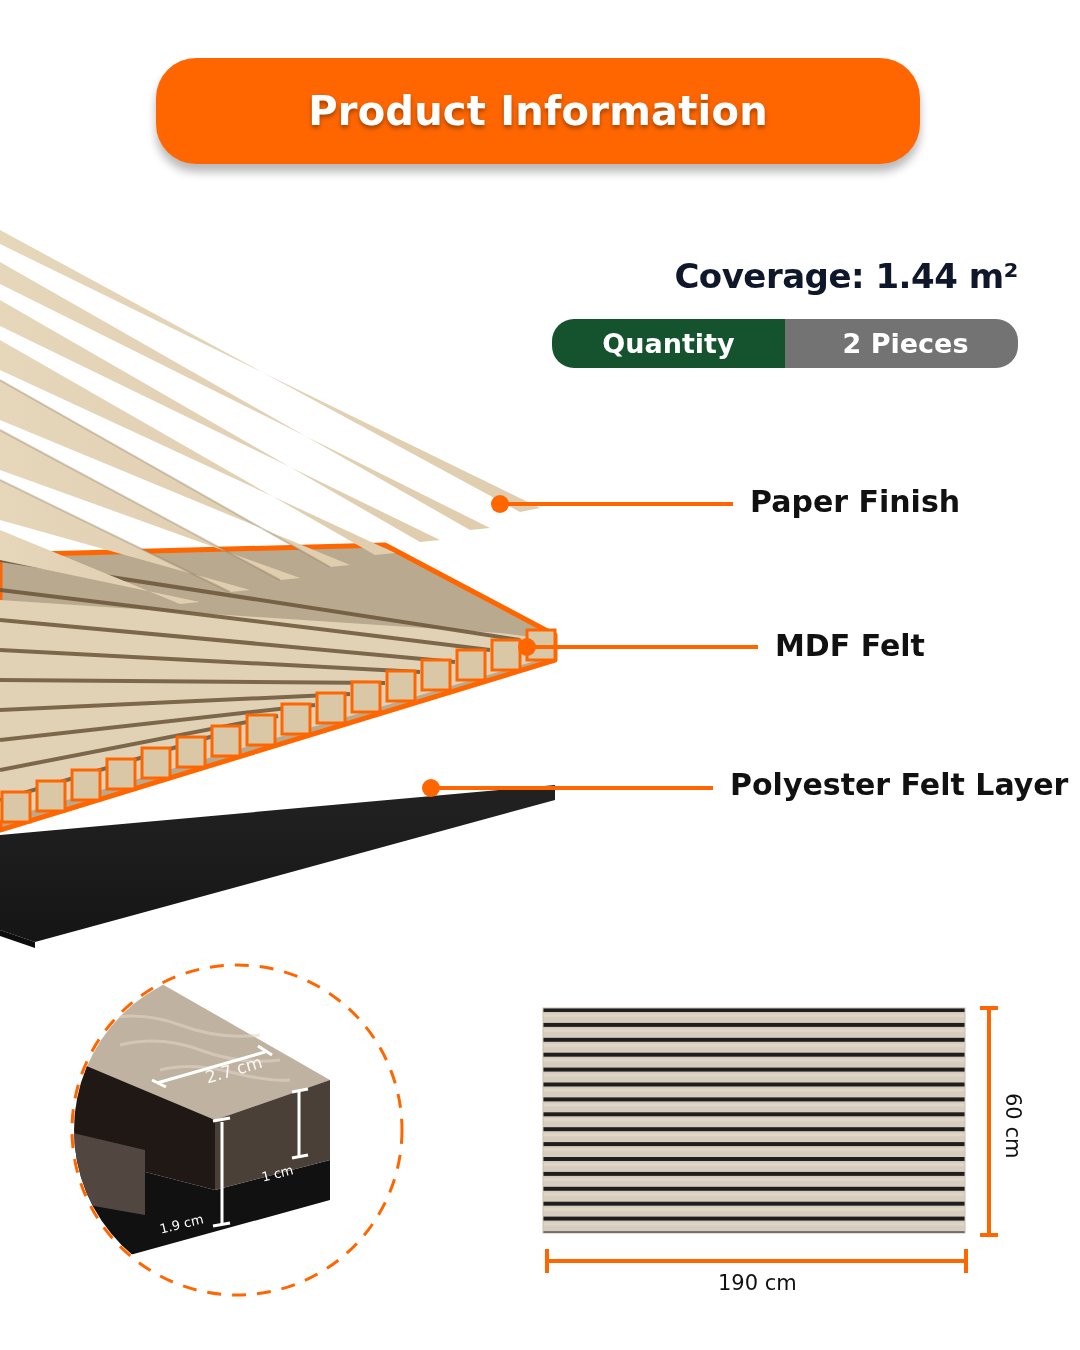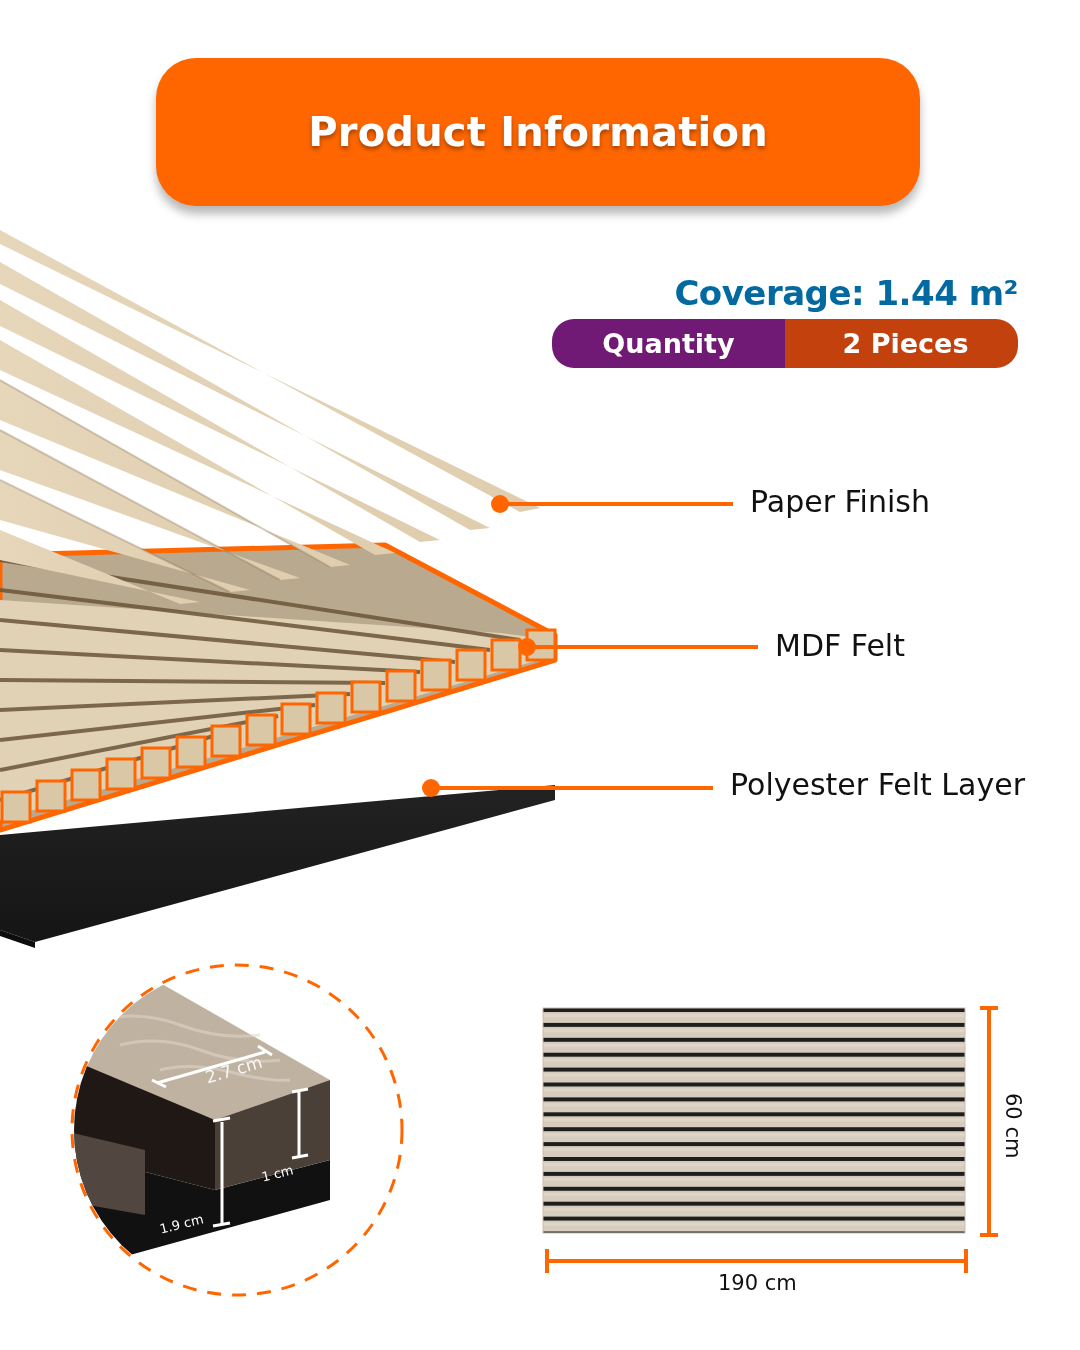--- a/index.html
+++ b/index.html
@@ -1,50 +1,50 @@
 <!DOCTYPE html>
 <html><head>
 <meta charset="utf-8">
 <style>
   * { box-sizing: border-box; margin: 0; padding: 0; }
   html, body { width: 1080px; height: 1350px; background: #ffffff; overflow: hidden; }
   body { position: relative; font-family: "Liberation Sans", "DejaVu Sans", sans-serif; color: #111; }
 
   .title-pill {
-    position: absolute; left: 156px; top: 58px; width: 764px; height: 148px;
+    position: absolute; left: 156px; top: 58px; width: 764px; height: 106px;
     background: #FF6600; border-radius: 40px;
     box-shadow: 0 8px 10px rgba(0,0,0,0.28);
     display: flex; align-items: center; justify-content: center;
   }
   .title-pill span {
     color: #fff; font-weight: 700; font-size: 40px; letter-spacing: 0.2px;
     text-shadow: 0 3px 4px rgba(0,0,0,0.35);
     font-family: "DejaVu Sans", sans-serif;
   }
 
   .coverage {
     position: absolute; right: 62px; top: 256px;
-    font-family: "DejaVu Sans", sans-serif; font-weight: 700; font-size: 34px; color: #0369a1;
-    white-space: nowrap; letter-spacing: -0.5px; margin-top: 17px;
+    font-family: "DejaVu Sans", sans-serif; font-weight: 700; font-size: 34px; color: #0f172a;
+    white-space: nowrap; letter-spacing: -0.5px;
   }
 
   .qty-pill {
     position: absolute; left: 552px; top: 319px; width: 466px; height: 49px;
     border-radius: 22px; overflow: hidden; display: flex;
   }
   .qty-left, .qty-right {
     height: 100%; display: flex; align-items: center; justify-content: center;
     font-family: "DejaVu Sans", sans-serif; font-weight: 700; font-size: 27px; color: #fff;
   }
-  .qty-left { width: 233px; background: #701a75; }
-  .qty-right { flex: 1; background: #c2410c; padding-left: 8px; }
+  .qty-left { width: 233px; background: #14532d; }
+  .qty-right { flex: 1; background: #737373; padding-left: 8px; }
 
   .layer-label {
     position: absolute; font-family: "DejaVu Sans", sans-serif; font-size: 30px; color: #111;
-    white-space: nowrap; font-weight: 400;
+    white-space: nowrap; font-weight: 700;
   }
 
   svg.art { position: absolute; left: 0; top: 0; }
 
   .dim-text {
     position: absolute; font-family: "DejaVu Sans", sans-serif; color: #111; font-size: 21px; white-space: nowrap;
   }
   .dim-vert { transform: rotate(90deg); transform-origin: left top; }
 
   .detail-label {

